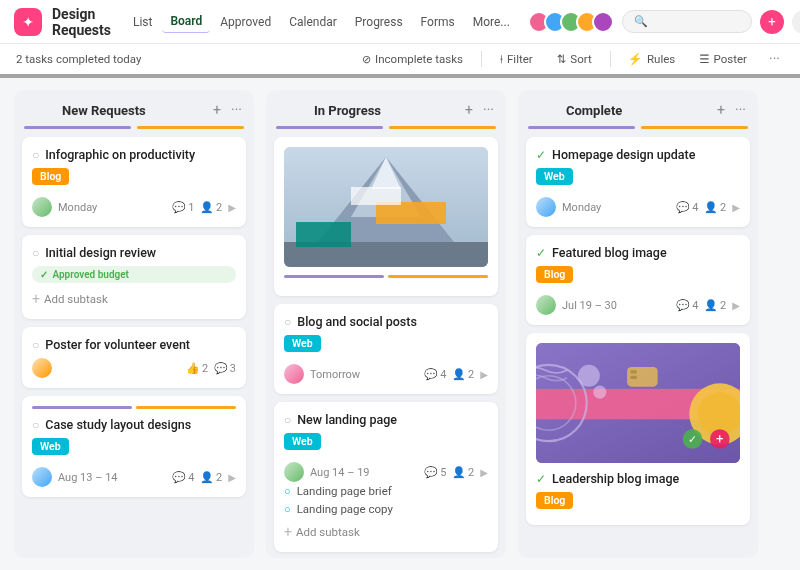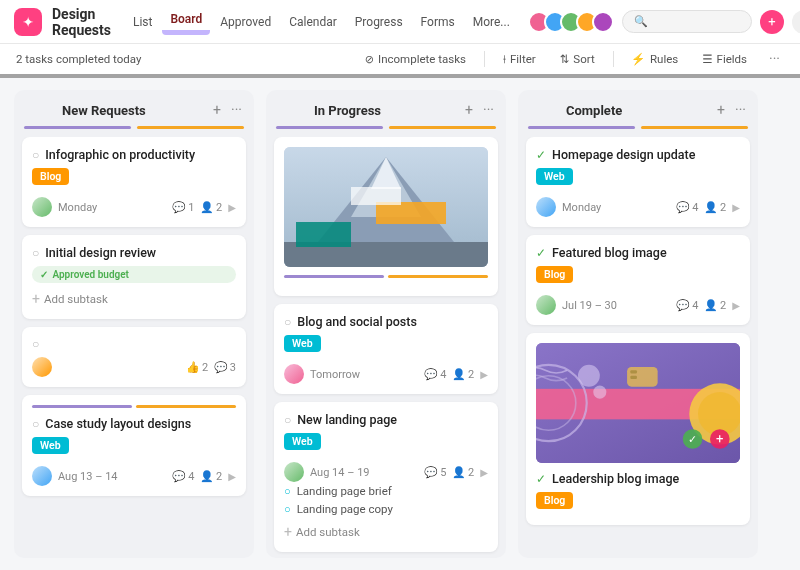--- a/index.html
+++ b/index.html
@@ -40,22 +40,22 @@
       display: flex; gap: 2px; align-items: center; text-align: right;
     }
     .nav-link {
       padding: 4px 8px;
       font-size: 12px;
       color: #555;
       cursor: pointer;
       border-radius: 4px;
     }
     .nav-link.active {
-      color: #7f1d1d;
-      border-bottom: 5px solid #c4b5fd;
+      color: #14532d;
+      border-bottom: 1px solid #c4b5fd;
       font-weight: 600;
     }
     .nav-right {
       margin-left: auto;
       display: flex; align-items: center; gap: 8px;
     }
     .avatars {
       display: flex;
     }
     .avatar-sm {
@@ -326,21 +326,21 @@
     <span>⇅</span>
     <span>Sort</span>
   </div>
   <div class="toolbar-divider"></div>
   <div class="toolbar-btn">
     <span>⚡</span>
     <span>Rules</span>
   </div>
   <div class="toolbar-btn">
     <span>☰</span>
-    <span>Fields</span>
+    <span>Poster</span>
   </div>
   <div class="more-btn">···</div>
 </div>
 
 <div class="board">
 
   <div class="column">
     <div class="column-header">
       <span class="column-title">New Requests</span>
       <span class="col-icon-btn">+</span>
@@ -377,20 +377,21 @@
         <div class="approved-tag">Approved budget</div>
         <div class="add-subtask">
           <span style="font-size:14px;color:#bbb;">+</span>
           <span style="color:#888;font-size:11.5px;">Add subtask</span>
         </div>
       </div>
 
       <div class="card">
         <div class="card-title">
           <span class="card-title-icon">○</span>
+          <span>Poster for volunteer event</span>
         </div>
         <div class="card-footer">
           <div class="card-avatar orange"></div>
           <span class="card-date"></span>
           <div class="card-meta">
             <span class="meta-item">👍 <span>2</span></span>
             <span class="meta-item">💬 <span>3</span></span>
           </div>
         </div>
       </div>

